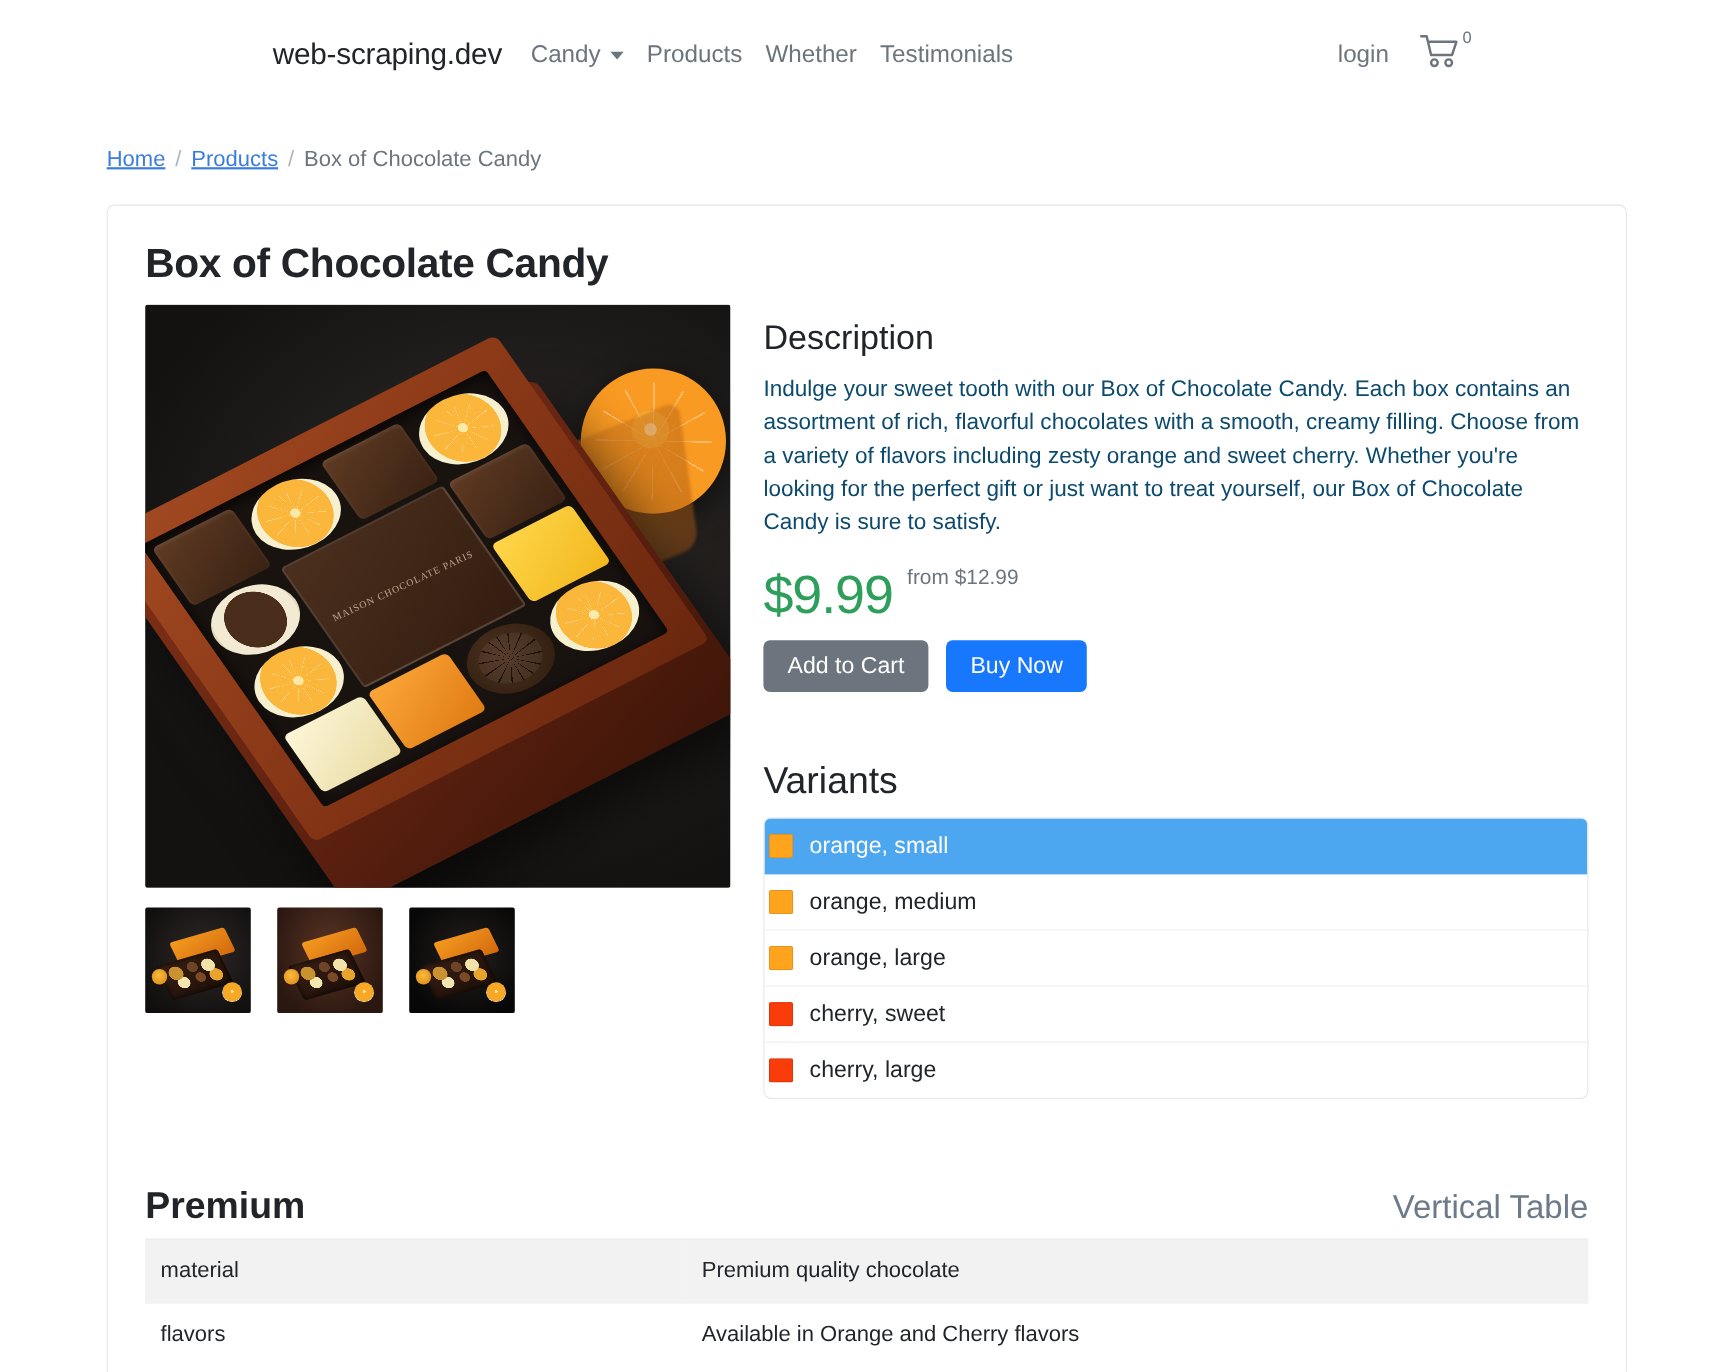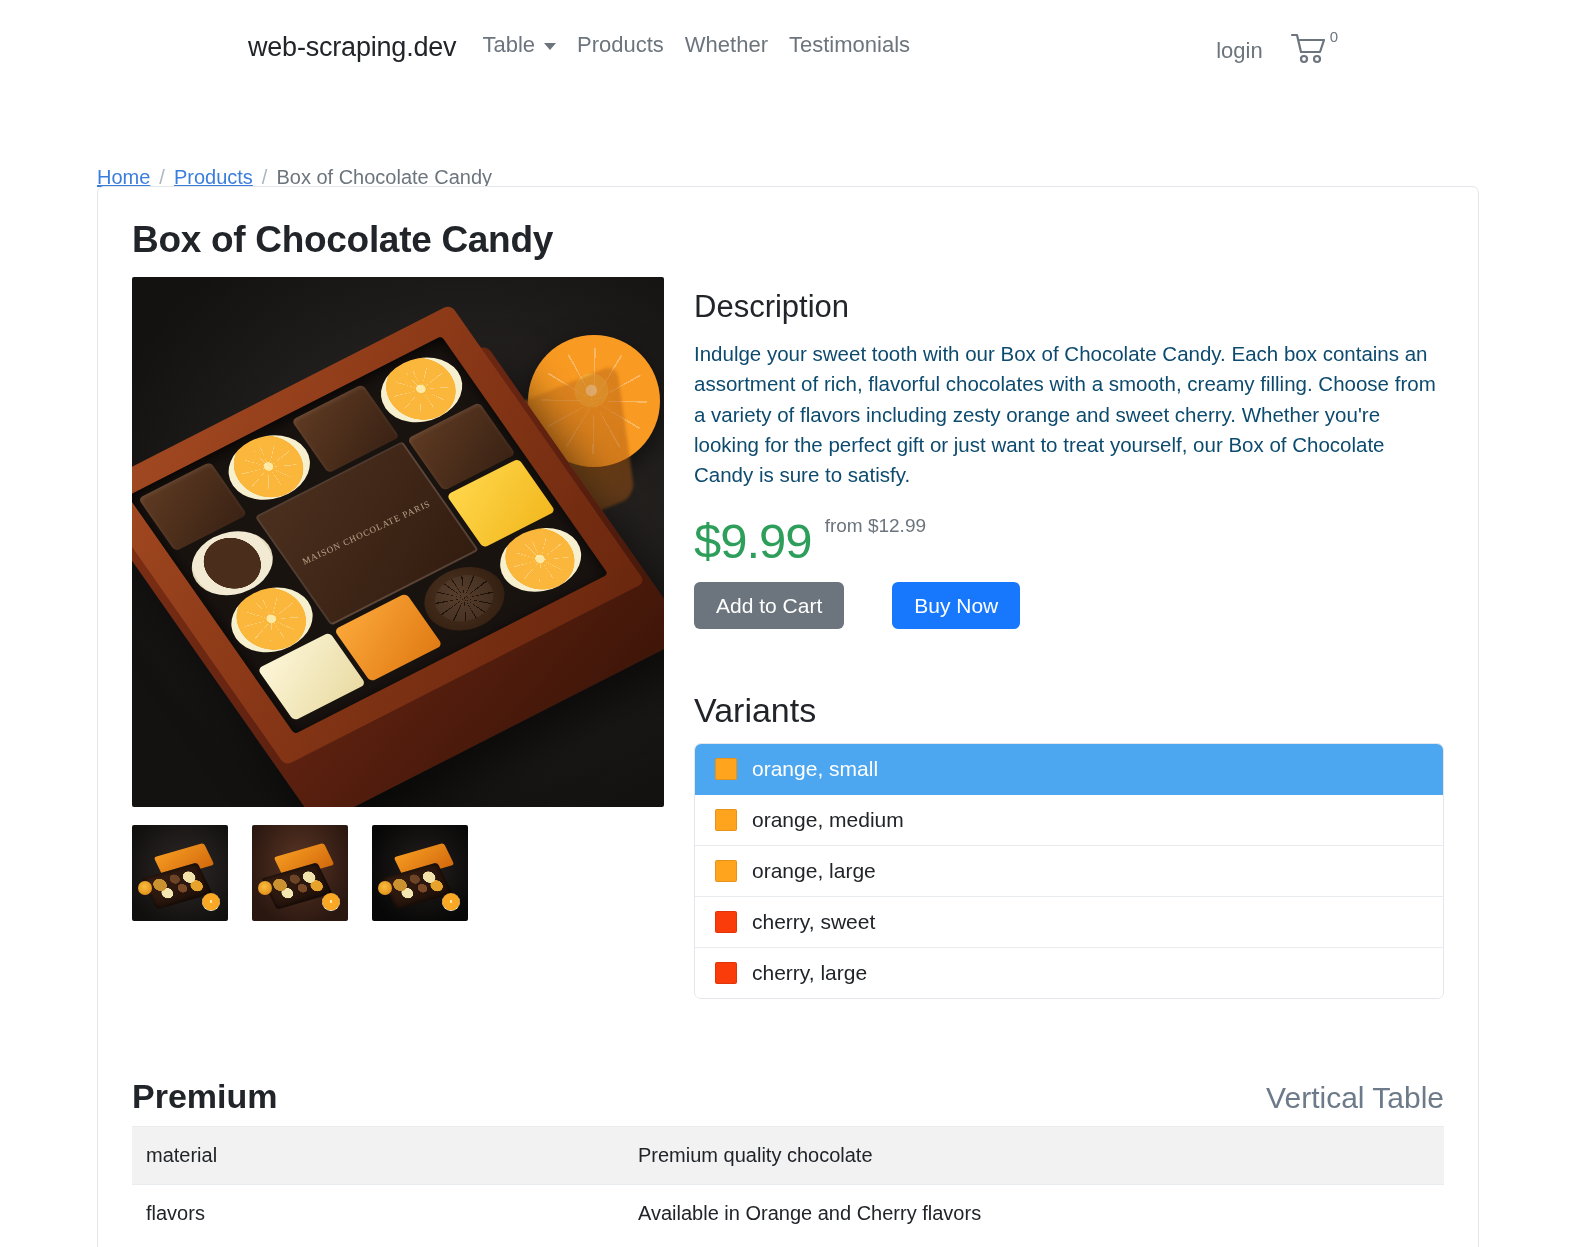--- a/index.html
+++ b/index.html
@@ -9,24 +9,23 @@
     background: #ffffff;
     font-family: "Liberation Sans", "DejaVu Sans", sans-serif;
     color: #212529;
   }
   body { width: 1576px; height: 1247px; overflow: hidden; position: relative; }
 
   
   .navbar {
     height: 98px;
     display: flex;
-    align-items: flex-start;
+    align-items: center;
     padding: 0 238px 0 248px;
     position: relative;
-    margin-top: 32px;
   }
   .brand {
     font-size: 27px;
     color: #212529;
     letter-spacing: -0.2px;
     white-space: nowrap;
     text-decoration: none;
   }
   .nav-links {
     display: flex;
@@ -283,21 +282,21 @@
     color: #2e9e5b;
     letter-spacing: -1px;
     line-height: 1;
   }
   .price-from {
     font-size: 19px;
     color: #6c757d;
     position: relative;
     top: -26px;
   }
-  .btn-row { display: flex; gap: 48px; margin-top: 16px; }
+  .btn-row { display: flex; gap: 16px; margin-top: 16px; }
   .btn {
     border: none;
     border-radius: 6px;
     font-size: 21px;
     color: #ffffff;
     padding: 11px 22px;
     cursor: pointer;
     font-family: inherit;
     line-height: 1.2;
   }
@@ -313,21 +312,21 @@
   .variants {
     border: 1px solid #e3e6ea;
     border-radius: 7px;
     overflow: hidden;
     max-width: 756px;
   }
   .variant {
     display: flex;
     align-items: center;
     gap: 15px;
-    padding: 13px 20px;
+    padding: 13px 4px;
     font-size: 21px;
     color: #212529;
     border-bottom: 1px solid #e9ecef;
     cursor: pointer;
     background: #fff;
   }
   .variant:last-child { border-bottom: none; }
   .variant.selected { background: #4da6f0; color: #ffffff; border-bottom-color: #4da6f0; }
   .swatch {
     width: 22px; height: 22px;
@@ -370,21 +369,21 @@
   .features-table td.key { width: 492px; }
 </style>
 </head>
 <body>
 
 <div class="navbar">
   <a class="brand" href="#">web-scraping.dev</a>
 
   <div class="nav-links">
     <a class="nav-link" href="#">
-      <span>Table</span>
+      <span>Candy</span>
       <span class="caret"></span>
     </a>
     <a class="nav-link" href="#">Products</a>
     <a class="nav-link" href="#">Whether</a>
     <a class="nav-link" href="#">Testimonials</a>
   </div>
 
   <div class="nav-right">
     <a class="login-link" href="#">login</a>
     <a class="cart-wrap" href="#">

